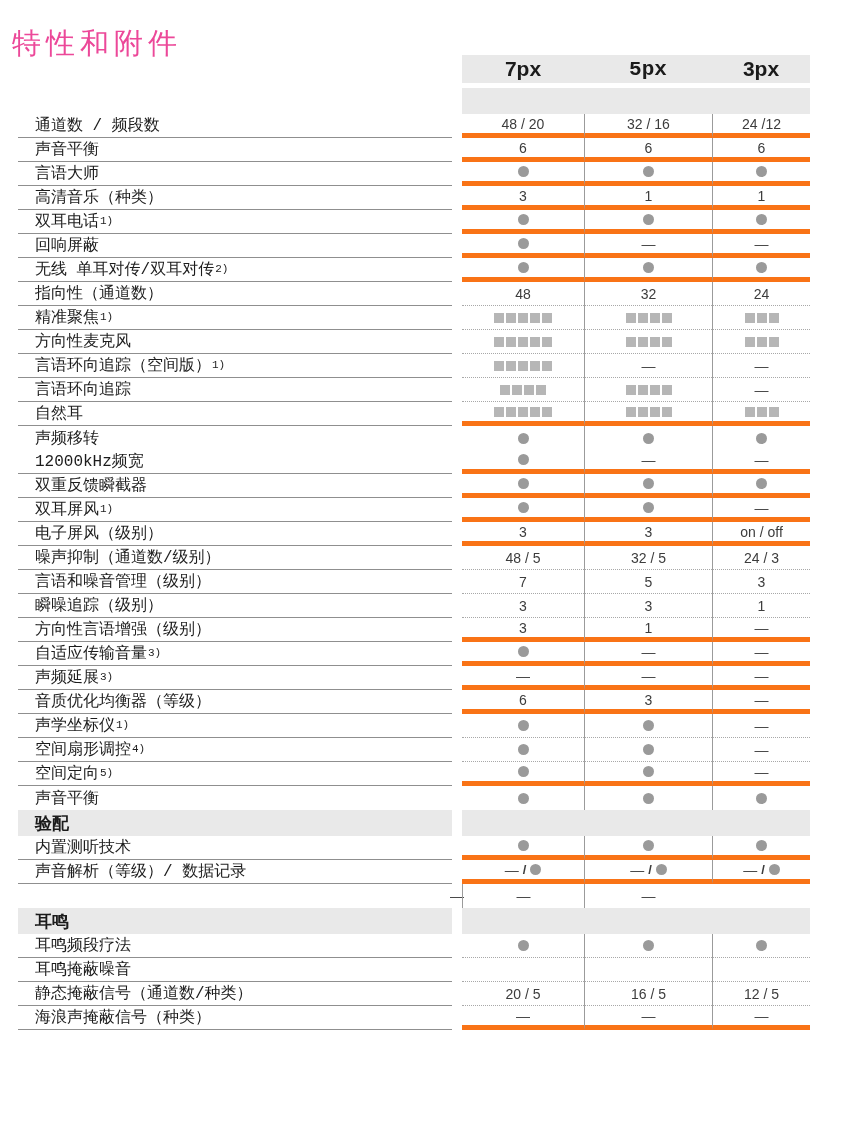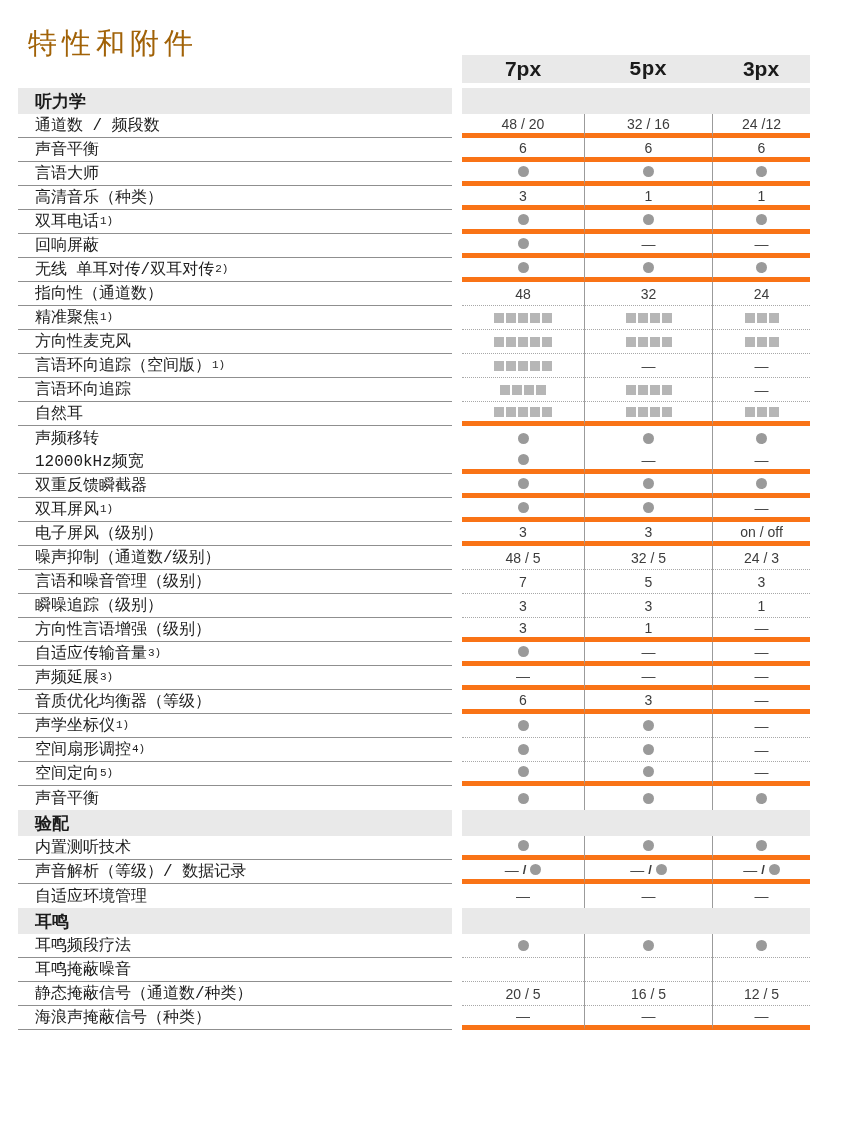--- a/index.html
+++ b/index.html
@@ -4,22 +4,22 @@
 <style>
   * { margin:0; padding:0; box-sizing:border-box; }
   html,body { background:#ffffff; }
   body {
     width:848px; height:1130px; overflow:hidden; position:relative;
     font-family:"Liberation Sans","DejaVu Sans",sans-serif;
     -webkit-font-smoothing:antialiased;
   }
   .toparea { position:relative; height:88px; }
   .page-title {
-    position:absolute; left:28px; top:24px;
-    font-size:29px; font-weight:400; color:#a16207; letter-spacing:5px;
+    position:absolute; left:12px; top:24px;
+    font-size:29px; font-weight:400; color:#ec4899; letter-spacing:5px;
   }
   .hdr-band {
     position:absolute; left:462px; top:55px; width:348px; height:28px;
     background:#e9e9e9; display:flex; align-items:center;
   }
   .hdr-cell {
     display:flex; align-items:center; justify-content:center;
     font-weight:bold; font-size:21px; color:#1b1b1b;
   }
   .hdr-cell.c1 { width:122px; }
@@ -75,21 +75,20 @@
   <div class="page-title">特性和附件</div>
   <div class="hdr-band">
     <div class="hdr-cell c1">7px</div>
     <div class="hdr-cell c2">5px</div>
     <div class="hdr-cell c3">3px</div>
   </div>
 </div>
 
 <div class="tbl">
     <div class="section-band">
-      <div class="seg-left">听力学</div>
       <div class="seg-right"></div>
     </div>
     <div class="row">
       <div class="lbl lb-solid">
         <span>通道数 / 频段数</span>
       </div>
       <div class="gapcell"></div>
       <div class="val b-solid">
         <span class="valtext">48 / 20</span>
       </div>
@@ -631,23 +630,20 @@
       </div>
       <div class="val b-solid vline">
         <span class="combo">
           <span class="dash">—</span>
           <span class="slash">/</span>
           <span class="dot"></span>
         </span>
       </div>
     </div>
     <div class="row">
-      <div class="lbl lb-none">
-        <span>自适应环境管理</span>
-      </div>
       <div class="gapcell"></div>
       <div class="val b-none">
         <span class="dash">—</span>
       </div>
       <div class="val b-none vline">
         <span class="dash">—</span>
       </div>
       <div class="val b-none vline">
         <span class="dash">—</span>
       </div>

